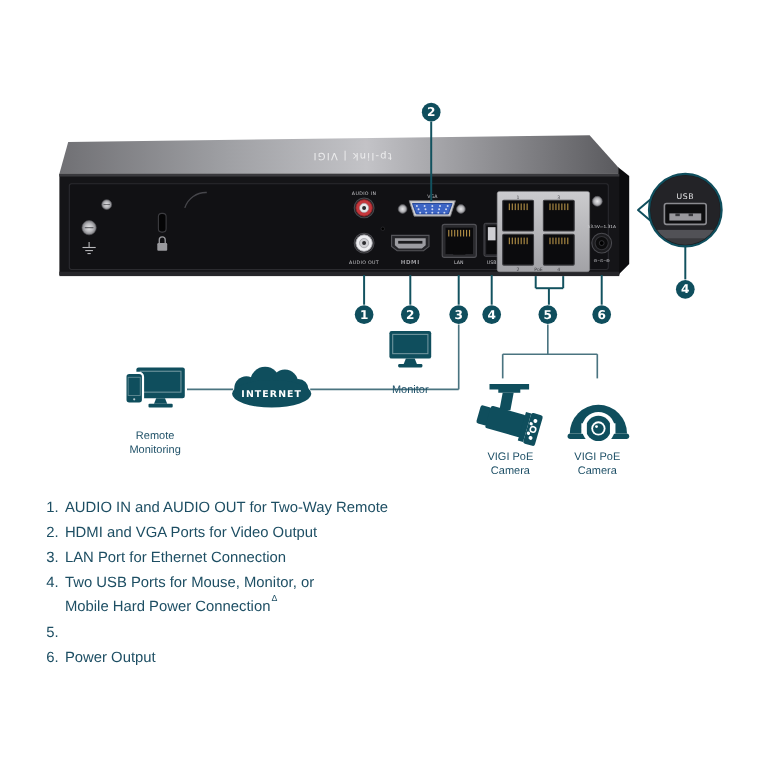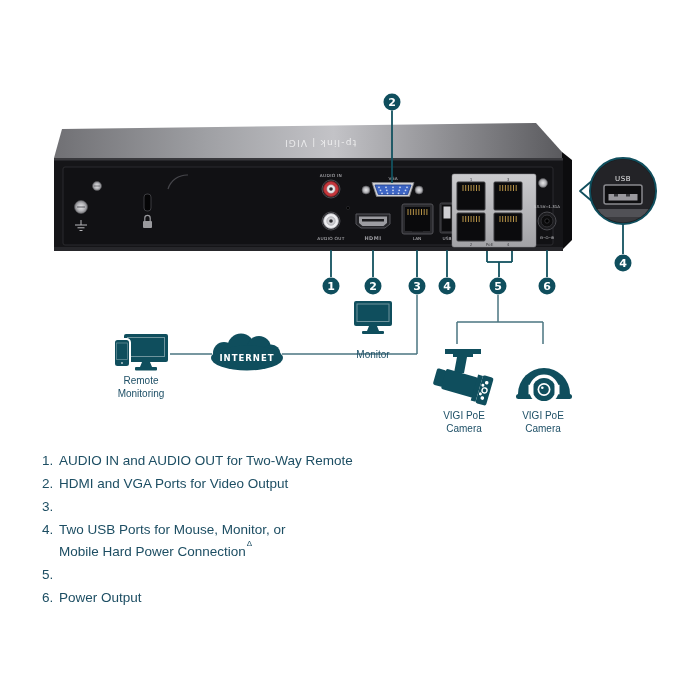--- a/index.html
+++ b/index.html
@@ -341,21 +341,21 @@
     <circle cx="28" cy="37.5" r="11.5" fill="#0f4e5d"></circle>
     <rect x="12.5" y="32.8" width="5" height="9.5" fill="#ffffff"></rect>
     <rect x="38.5" y="32.8" width="5" height="9.5" fill="#ffffff"></rect>
     <circle cx="28" cy="37.5" r="6.5" fill="#ffffff"></circle>
     <circle cx="28" cy="37.5" r="4.8" fill="#0f4e5d"></circle>
     <circle cx="26.3" cy="35.8" r="1.3" fill="#ffffff"></circle>
   </g>
 </svg>
 
 <div class="dlabel" style="left:333px;top:337px;width:80px;margin-top:11px;">Monitor</div>
-<div class="dlabel" style="left:91px;top:374px;width:100px;">
+<div class="dlabel" style="left:91px;top:390px;width:100px;">
   <span>Remote</span><br>
   <span>Monitoring</span>
 </div>
 <div class="dlabel" style="left:424px;top:409px;width:80px;">
   <span>VIGI PoE</span><br>
   <span>Camera</span>
 </div>
 <div class="dlabel" style="left:503px;top:409px;width:80px;">
   <span>VIGI PoE</span><br>
   <span>Camera</span>
@@ -365,20 +365,21 @@
   <div class="lrow">
     <span class="lnum">1.</span>
     <span>AUDIO IN and AUDIO OUT for Two-Way Remote</span>
   </div>
   <div class="lrow">
     <span class="lnum">2.</span>
     <span>HDMI and VGA Ports for Video Output</span>
   </div>
   <div class="lrow">
     <span class="lnum">3.</span>
+    <span>LAN Port for Ethernet Connection</span>
   </div>
   <div class="lrow">
     <span class="lnum">4.</span>
     <span>
       <span>Two USB Ports for Mouse, Monitor, or</span><br>
       <span>Mobile Hard Power Connection</span><sup>Δ</sup>
     </span>
   </div>
   <div class="lrow">
     <span class="lnum">5.</span>

